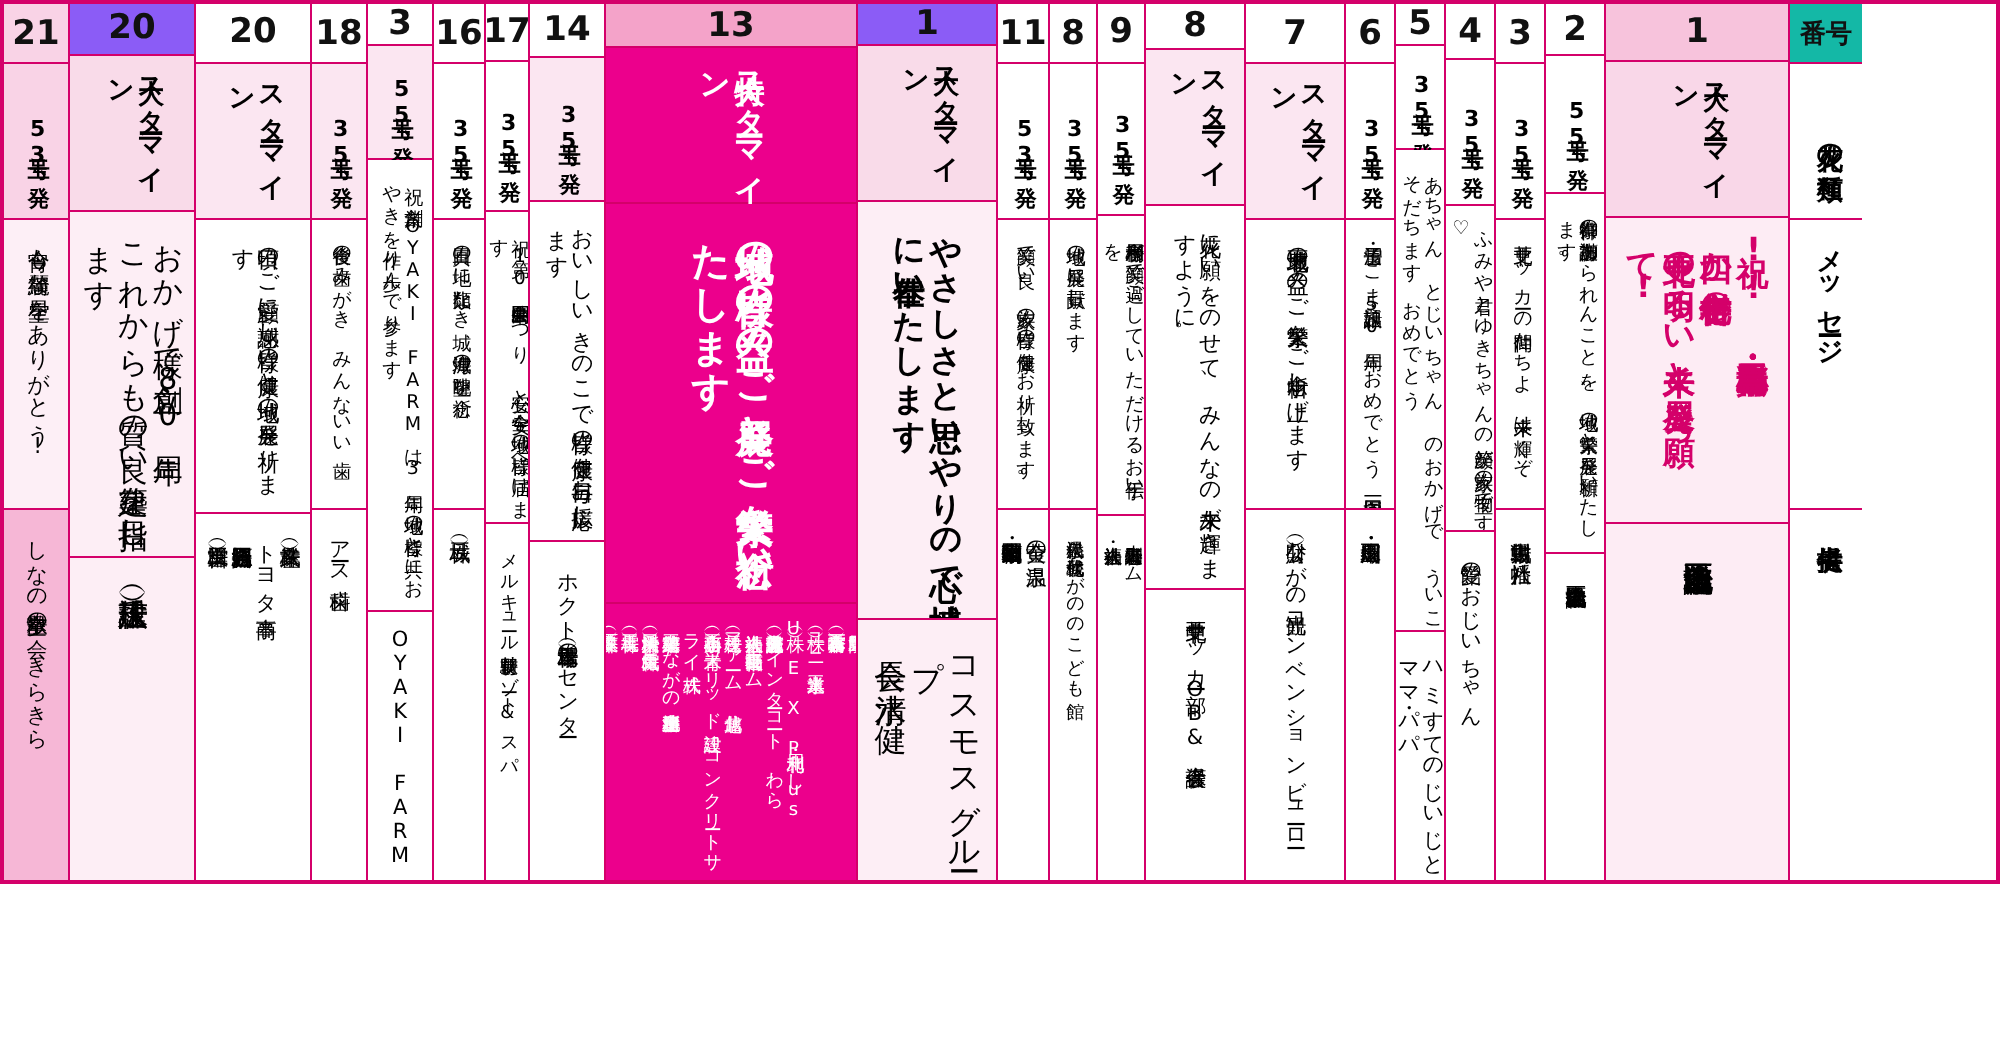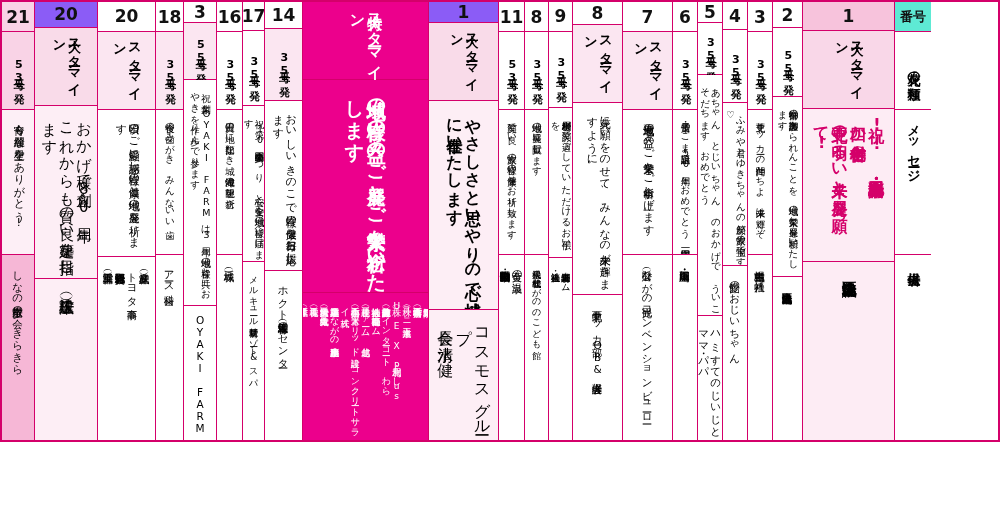--- a/index.html
+++ b/index.html
@@ -76,21 +76,21 @@
   .col.lastbig .c-num{background:#f7c3dc;}
   .col.lastbig .c-type{background:#f9d7e8;}
   .col.lastbig .c-msg{background:#fdecf4;}
   .col.lastbig .c-prov{background:#fdecf4;}
   .col.shade .c-type{background:#fbe6f1;}
   .col.shade .c-msg{background:#ffffff;}
   .col.shade .c-prov{background:#ffffff;}
   .col.plain .c-type{background:#ffffff;}
   .col.plain .c-msg{background:#ffffff;}
   .col.plain .c-prov{background:#ffffff;}
-  .col.hdrcol .c-num{background:#5eead4;}
+  .col.hdrcol .c-num{background:#14b8a6;}
   .col.hdrcol .c-type,.col.hdrcol .c-msg,.col.hdrcol .c-prov{background:#ffffff;}
   .col.leftend .c-num{background:#f9d3e6;}
   .col.leftend .c-type{background:#f9d3e6;}
   .col.leftend .c-msg{background:#fdeff6;}
   .col.leftend .c-prov{background:#f6b7d6;}
   .t-num{font-size:17px;font-weight:bold;}
   .t-type{font-size:13px;font-weight:bold;}
   .t-type.small{font-size:11px;}
   .t-msg{font-size:12.5px;}
   .t-msg.small{font-size:11px;}
@@ -227,20 +227,23 @@
       </div>
     <div class="c-msg">
         <span class="v t-msg small">おいしいきのこで皆様の健康を毎日お応援します</span>
       </div>
     <div class="c-prov">
         <span class="v t-prov small">ホクト（株）青木島工場のセンター</span>
       </div>
   </div>
 
   <div class="col special" style="width:126px">
+    <div class="c-num">
+        <span class="t-num">13</span>
+      </div>
     <div class="c-type">
         <span class="v t-type" style="font-size:15px">特大スターマイン</span>
       </div>
     <div class="c-msg">
         <span class="v t-big">地域の皆様の益々のご発展とご繁栄を祈念いたします</span>
       </div>
     <div class="c-prov">
         <span class="v t-prov xsmall">（株）藤岡備建
 馬場電気医院
 （有）宮崎本店可工務

